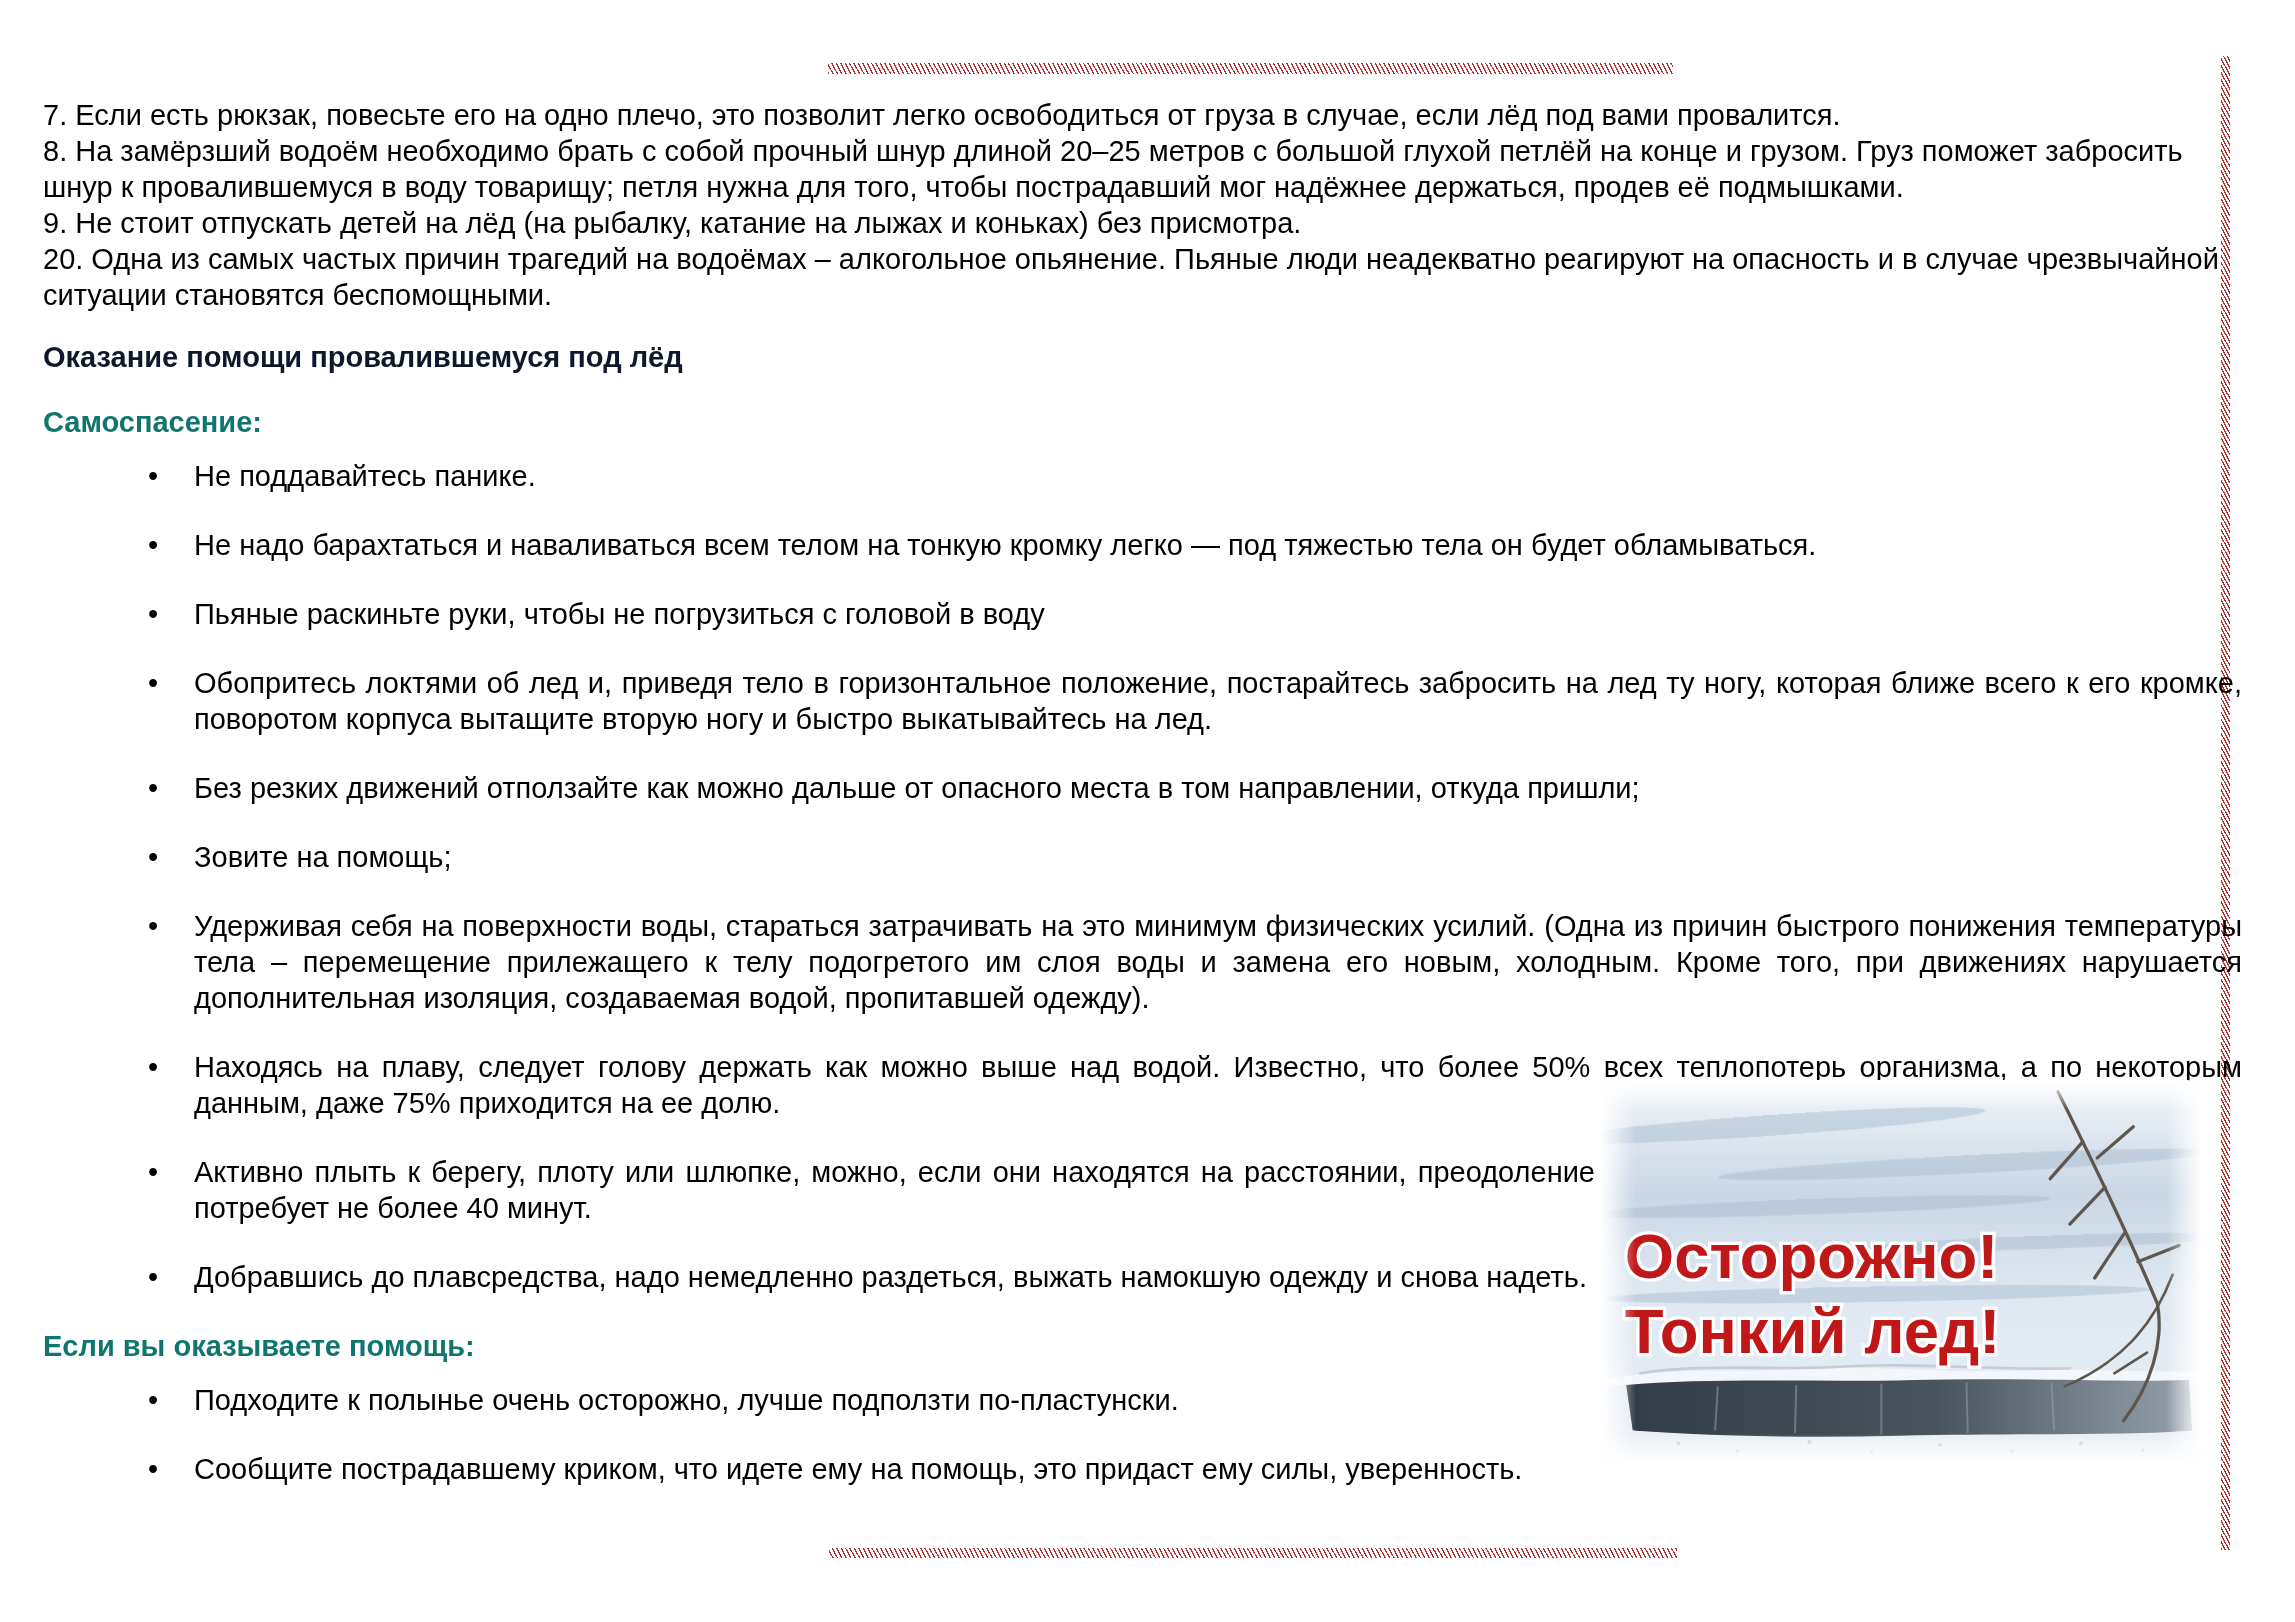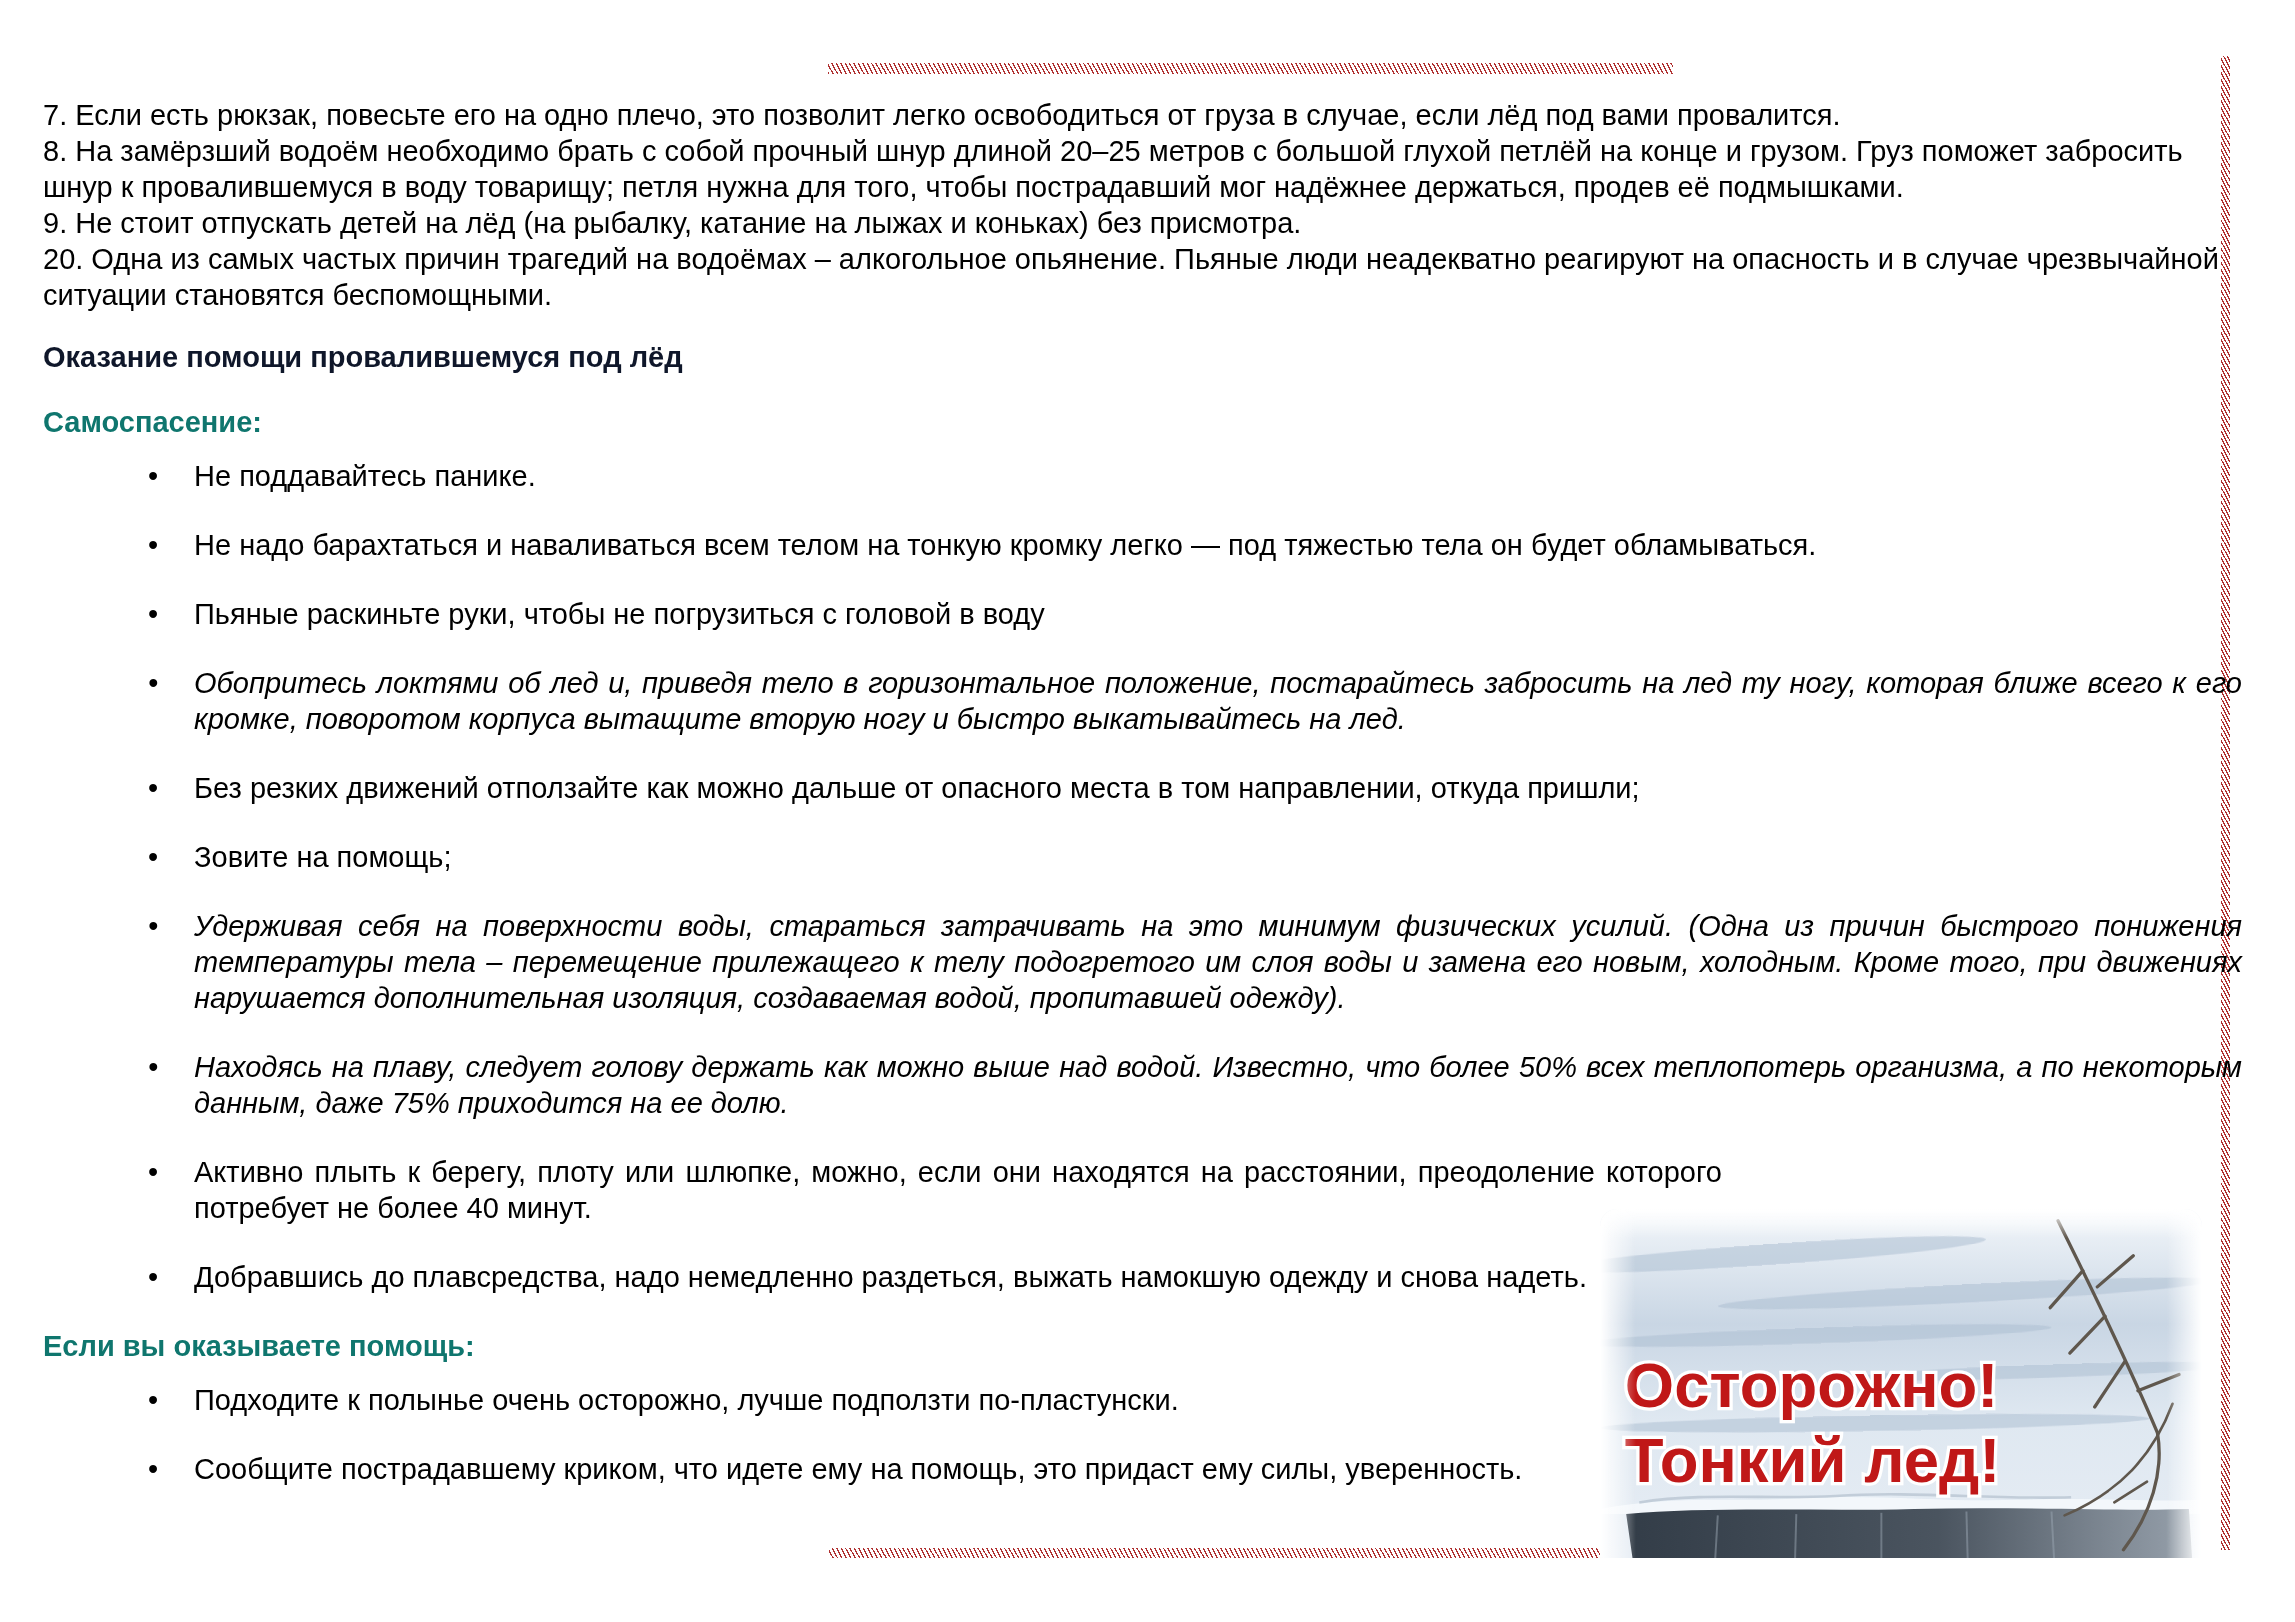--- a/index.html
+++ b/index.html
@@ -44,25 +44,25 @@
   ul.bullets li{
     position:relative;
     padding-left:151px;
     margin:0 0 33px 0;
   }
   ul.bullets li::before{
     content:"\2022";
     position:absolute;left:105px;top:0;
     font-size:29px;line-height:36px;color:#000;
   }
-  li.justify{text-align:justify;font-style:italic;}
+  li.justify{text-align:justify;}
   li.narrow{width:1528px;text-align:justify;}
   
   .poster{
-    position:absolute;left:1600px;top:1209px;width:602px;height:383px;
+    position:absolute;left:1600px;top:1080px;width:602px;height:383px;
     border-radius:17px;overflow:hidden;
   }
   .poster svg{display:block;width:100%;height:100%;}
 </style>
 </head>
 <body>
 
 <div class="page">
 
   <div class="stripe stripe-top"></div>

